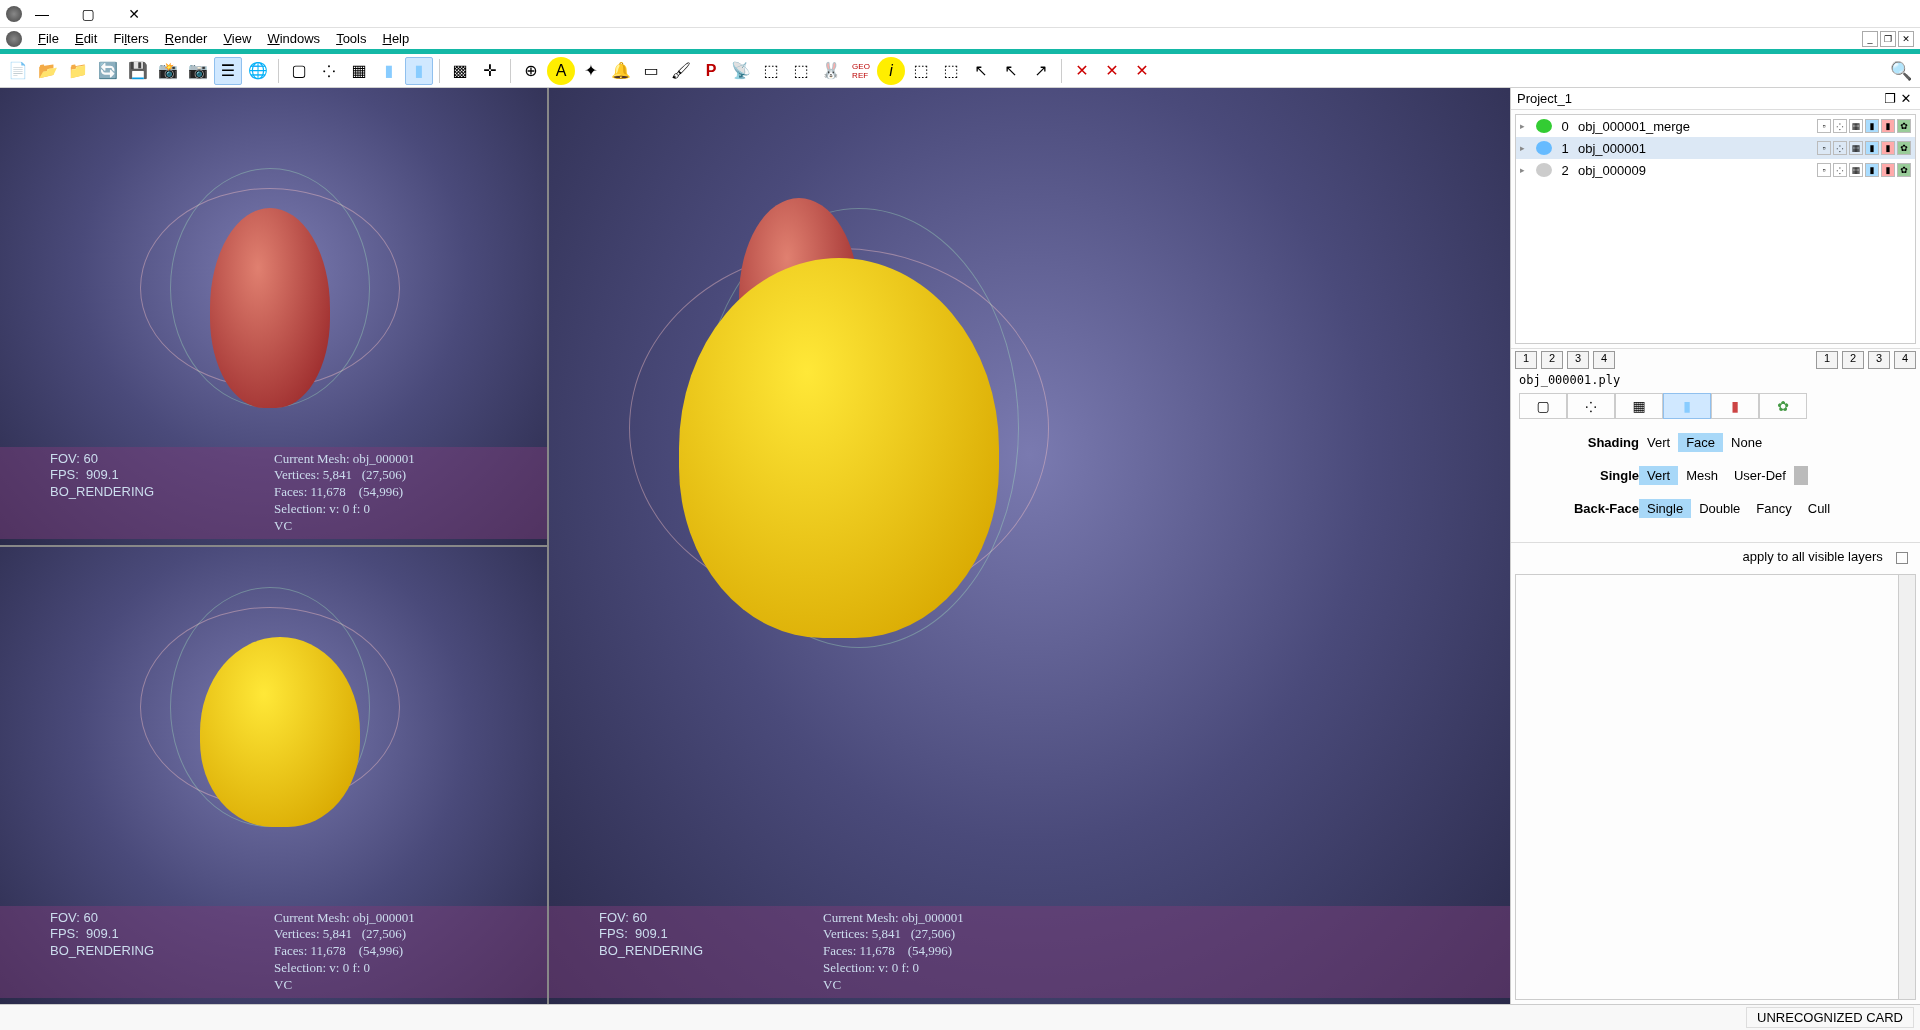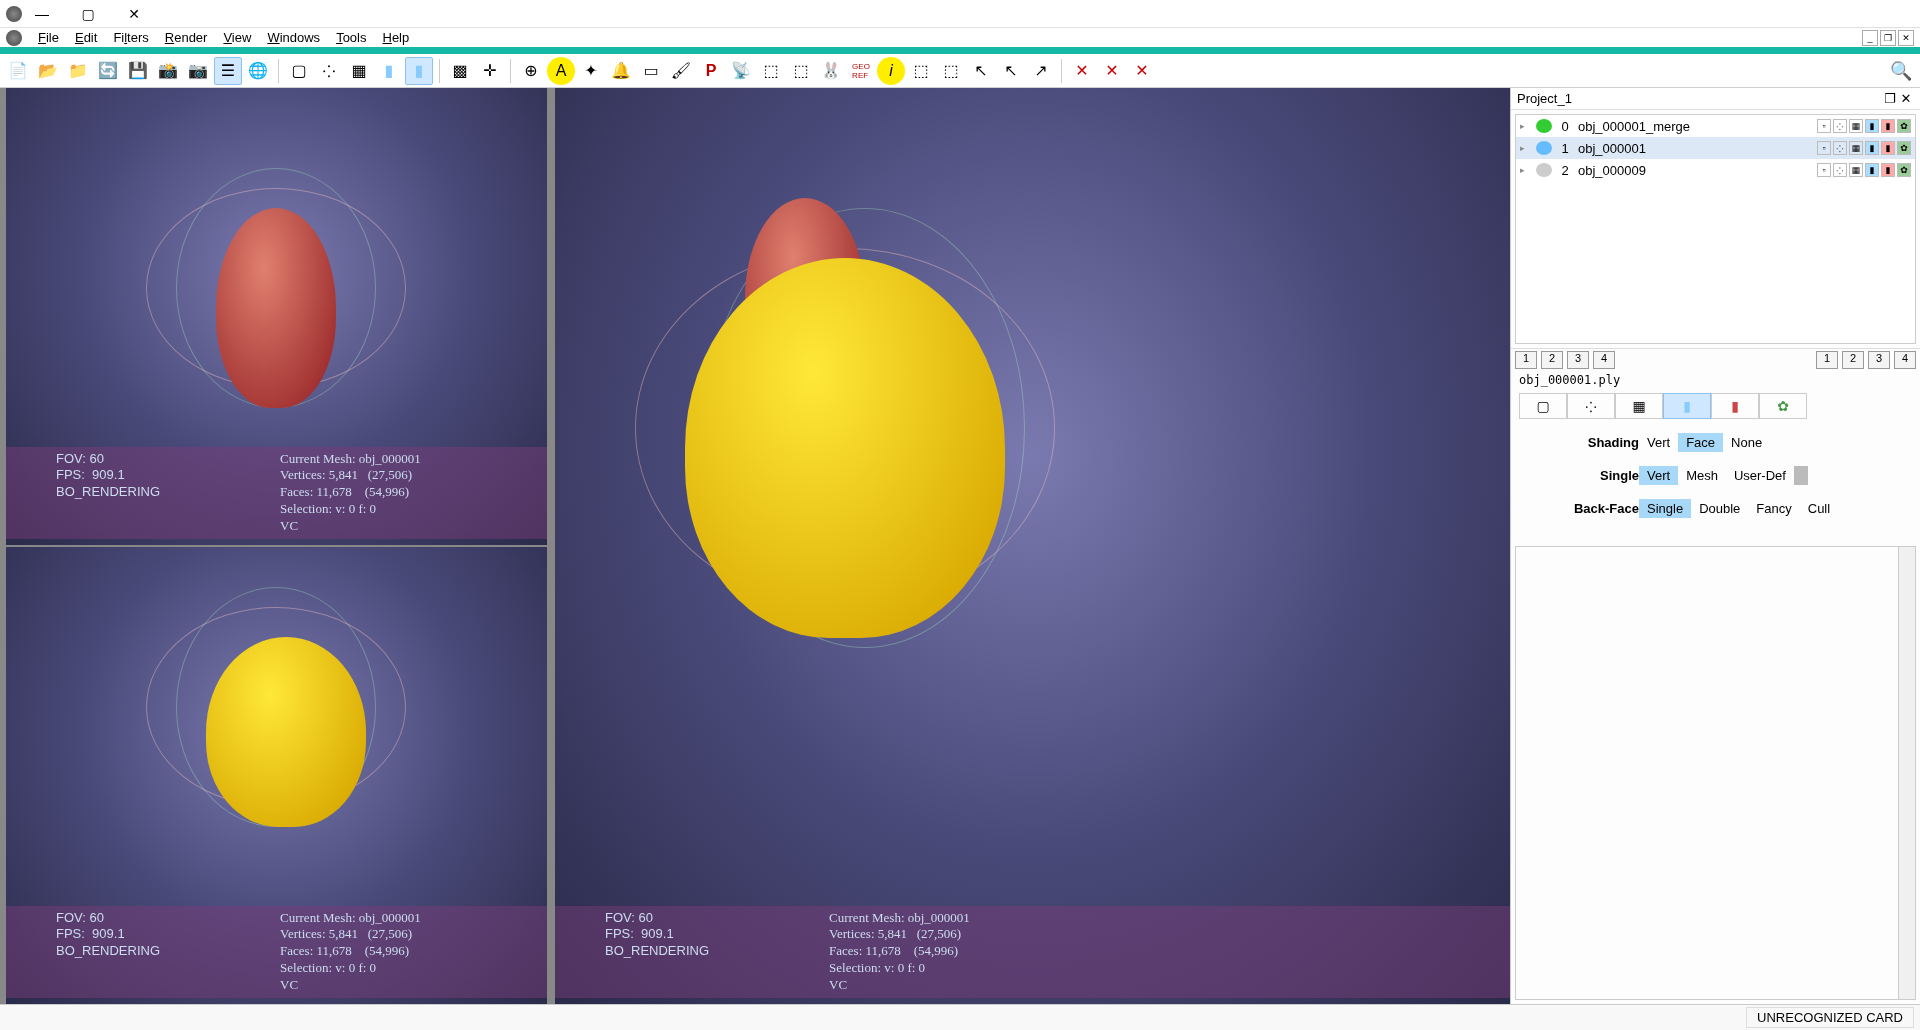--- a/index.html
+++ b/index.html
@@ -6,38 +6,38 @@
 body { width:1920px; height:1030px; background:#f0f0f0; overflow:hidden; position:relative; }
 
 
 .titlebar { height:28px; background:#fff; display:flex; align-items:center; padding:0 6px; border-bottom:1px solid #e0e0e0;}
 .titlebar .appicon { width:16px; height:16px; background:radial-gradient(#888,#444); border-radius:50%; margin-right:6px;}
 .titlebar .title { flex:1; font-size:13px; }
 .winbtns { display:flex; gap:18px; padding-right:6px;}
 .winbtns span { width:28px; text-align:center; font-size:14px; cursor:default;}
 
 
-.menubar { height:26px; background:#fff; display:flex; align-items:center; padding:0 6px; gap:16px; border-bottom:7px solid #14b8a6;}
+.menubar { height:26px; background:#fff; display:flex; align-items:center; padding:0 6px; gap:16px; border-bottom:5px solid #14b8a6;}
 .menubar .appicon { width:16px; height:16px; background:radial-gradient(#888,#444); border-radius:50%;}
 .menubar .mitem { cursor:default; }
 .menubar .mitem u { text-decoration:underline; }
 .mdi-btns { margin-left:auto; display:flex; gap:2px;}
 .mdi-btns span { width:16px; height:16px; border:1px solid #aaa; font-size:9px; display:flex; align-items:center; justify-content:center; cursor:default;}
 
 
 .toolbar { height:34px; background:#fff; display:flex; align-items:center; padding:0 4px; gap:2px; border-bottom:1px solid #d0d0d0;}
 .tbtn { width:28px; height:28px; display:flex; align-items:center; justify-content:center; border:1px solid transparent; border-radius:2px; cursor:default; font-size:16px;}
 .tbtn.active { background:#d0e8ff; border-color:#90c0ee;}
 .tsep { width:1px; height:24px; background:#ccc; margin:0 4px;}
 .search-icon { margin-left:auto; width:28px; height:28px; display:flex; align-items:center; justify-content:center; font-size:18px; color:#888;}
 
 
 .main { position:absolute; top:88px; left:0; right:0; bottom:26px; display:flex;}
 .views { flex:1; display:grid; grid-template-columns:547px 1fr; grid-template-rows:1fr 1fr; gap:2px; background:#888;}
-.vp { position:relative; background:radial-gradient(ellipse at 50% 40%,#7a7ab0 0%,#4a4a7a 50%,#2a2a4a 100%); overflow:hidden;margin-left:6px;}
+.vp { position:relative; background:radial-gradient(ellipse at 50% 40%,#7a7ab0 0%,#4a4a7a 50%,#2a2a4a 100%); overflow:hidden;}
 .vp.big { grid-row:1/3; grid-column:2;}
 .vp-overlay { position:absolute; bottom:6px; left:0; right:0; padding:4px 50px; background:rgba(120,60,120,0.5); display:flex; font-family:monospace; font-size:10px; color:#cde; line-height:1.3;}
 .vp-overlay .col { white-space:pre;}
 .vp-overlay .col2 { margin-left:120px;font-family:Liberation Serif, serif;}
 .trackball { position:absolute; border:1px solid rgba(255,200,200,0.4); border-radius:50%;}
 .mesh { position:absolute; border-radius:50% 50% 45% 45%; }
 
 
 .side { width:410px; background:#fdfdfd; border-left:1px solid #ccc; display:flex; flex-direction:column;}
 .panel-hdr { height:22px; background:#fff; border-bottom:1px solid #ddd; display:flex; align-items:center; padding:0 6px;}
@@ -293,20 +293,24 @@
         <div class="prow">
           <span class="plabel">Back-Face</span>
           <span class="popts">
             <span class="popt sel">Single</span>
             <span class="popt">Double</span>
             <span class="popt">Fancy</span>
             <span class="popt">Cull</span>
           </span>
         </div>
       </div>
+    <div class="applyrow">
+      <span>apply to all visible layers</span>
+      <span class="cb"></span>
+    </div>
     <div class="logbox"></div>
   </div>
 </div>
 
 <div class="status">
   <span class="sfill"></span>
   <span class="sseg">UNRECOGNIZED CARD</span>
 </div>
 
 </body></html>

